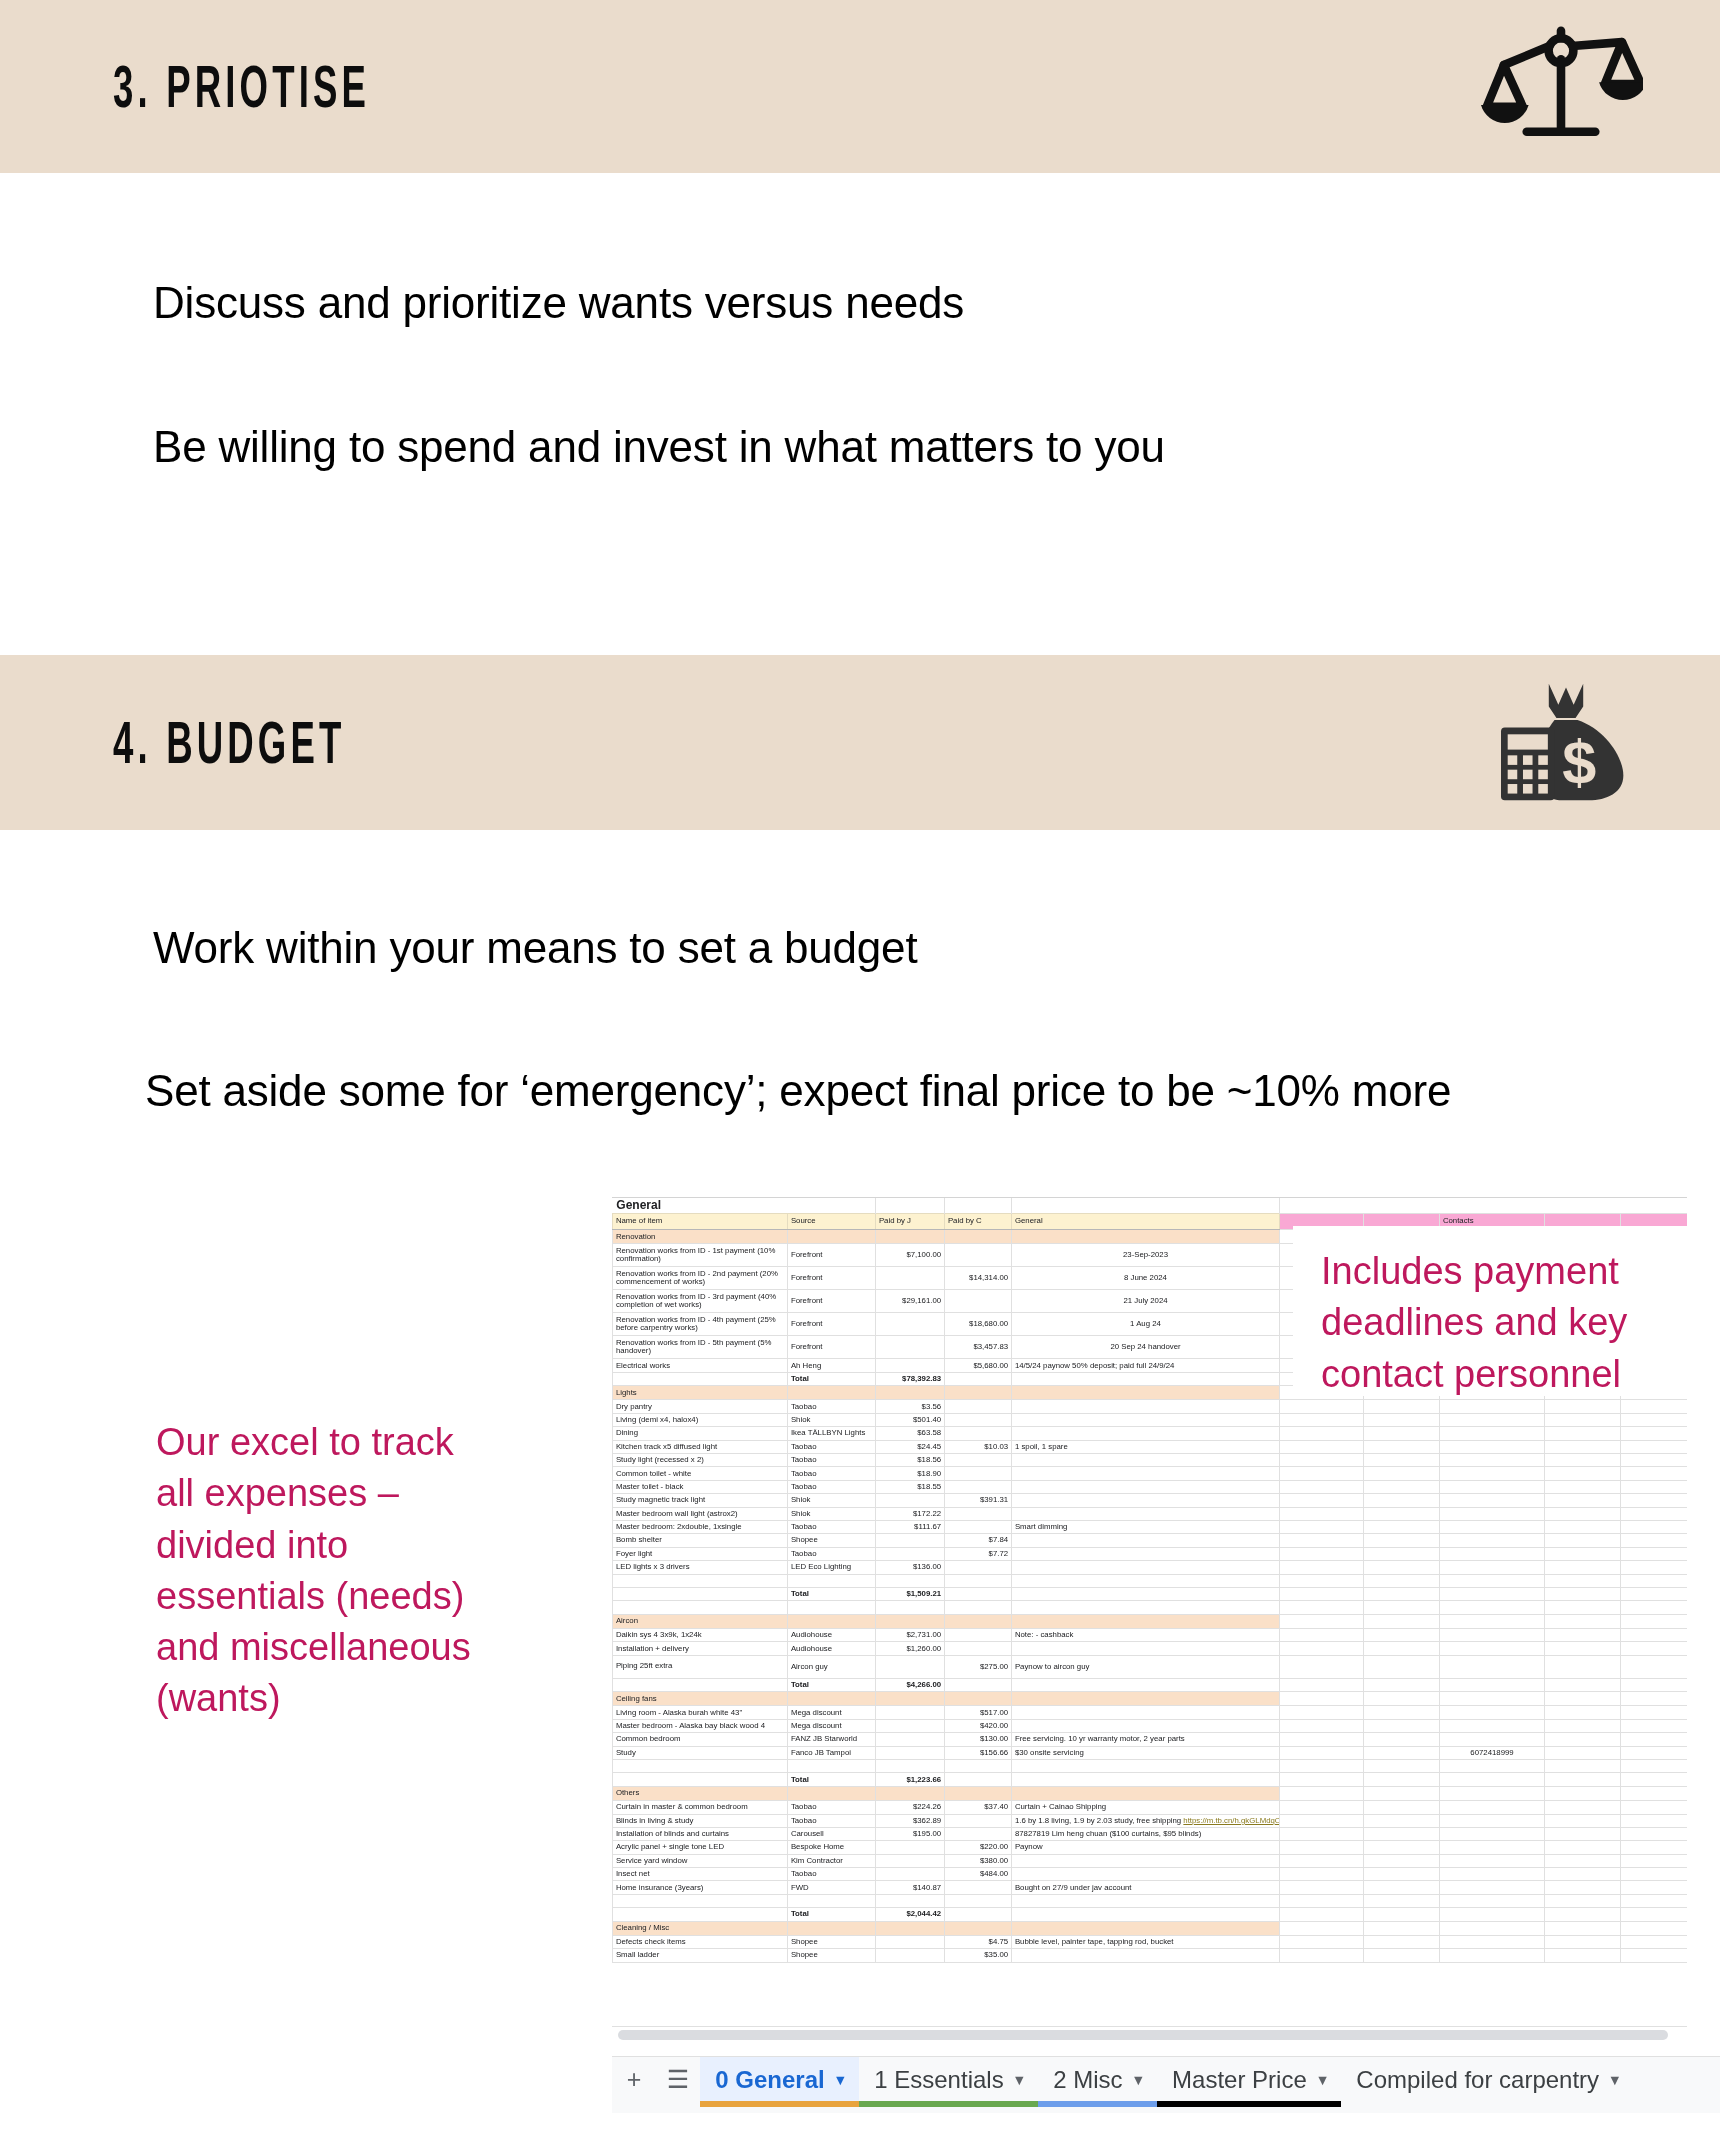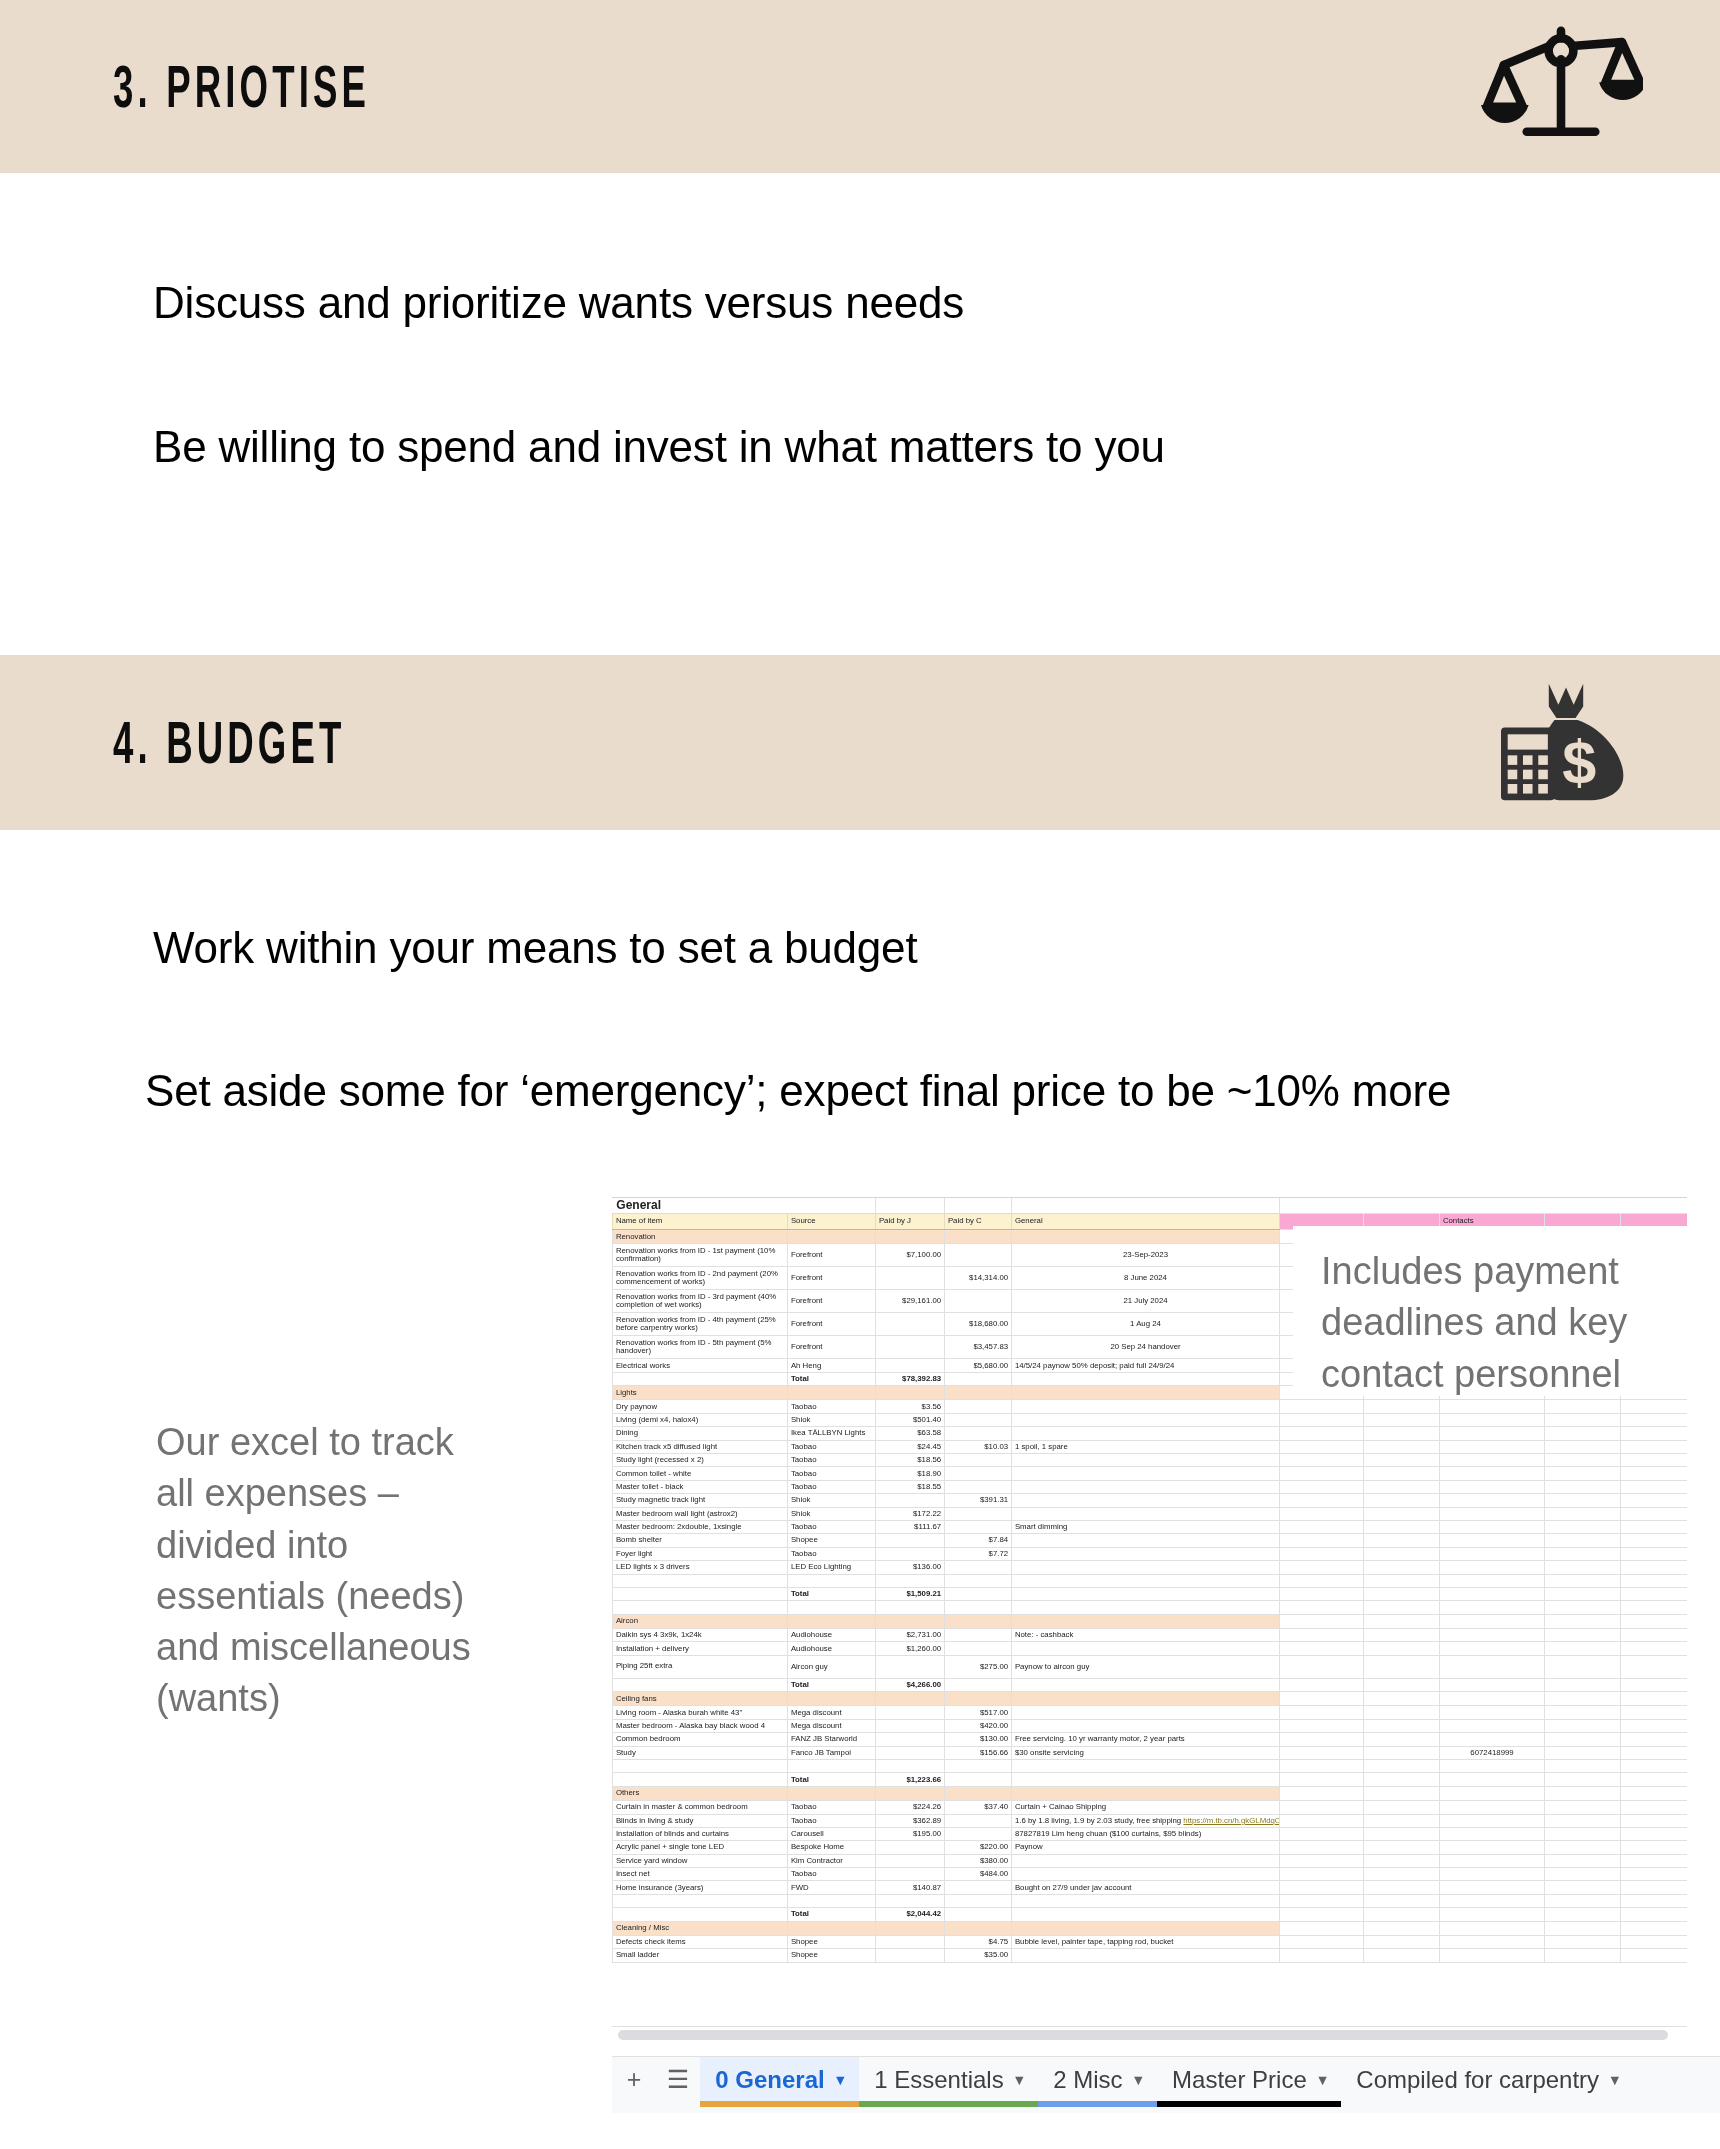--- a/index.html
+++ b/index.html
@@ -42,21 +42,21 @@
     color: #000;
     letter-spacing: -0.2px;
   }
 
   
   .annot {
     position: absolute;
     font-family: "Liberation Sans", sans-serif;
     font-size: 38px;
     line-height: 1.35;
-    color: #737373;
+    color: #be185d;
   }
 
   
   .sheet {
     position: absolute;
     left: 612px;
     top: 1197px;
     width: 1075px;
     height: 853px;
     background: #ffffff;
@@ -346,21 +346,21 @@
             <td class="c-pj"></td>
             <td class="c-pc"></td>
             <td class="c-cmt"></td>
         <td class="c-x1 plain"></td>
             <td class="c-x2 plain"></td>
             <td class="c-cont plain"></td>
             <td class="c-x3 plain"></td>
             <td class="c-x4 plain"></td>
       </tr>
       <tr>
-            <td class="c-name">Dry paynow</td>
+            <td class="c-name">Dry pantry</td>
             <td class="c-src">Taobao</td>
             <td class="c-pj">$3.56</td>
             <td class="c-pc"></td>
             <td class="c-cmt"></td>
             <td class="c-x1"></td>
             <td class="c-x2"></td>
             <td class="c-cont"></td>
             <td class="c-x3"></td>
             <td class="c-x4"></td>
           </tr>

